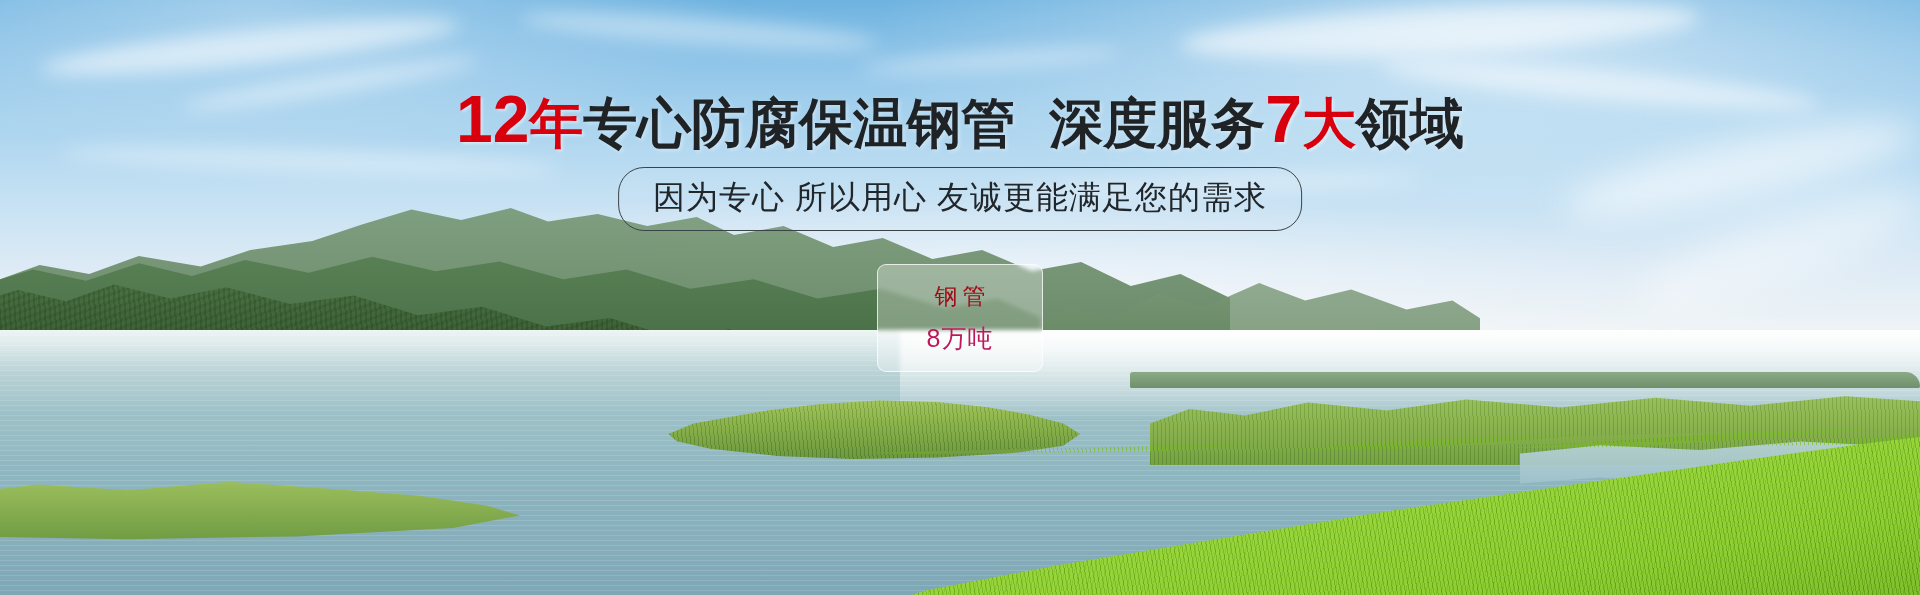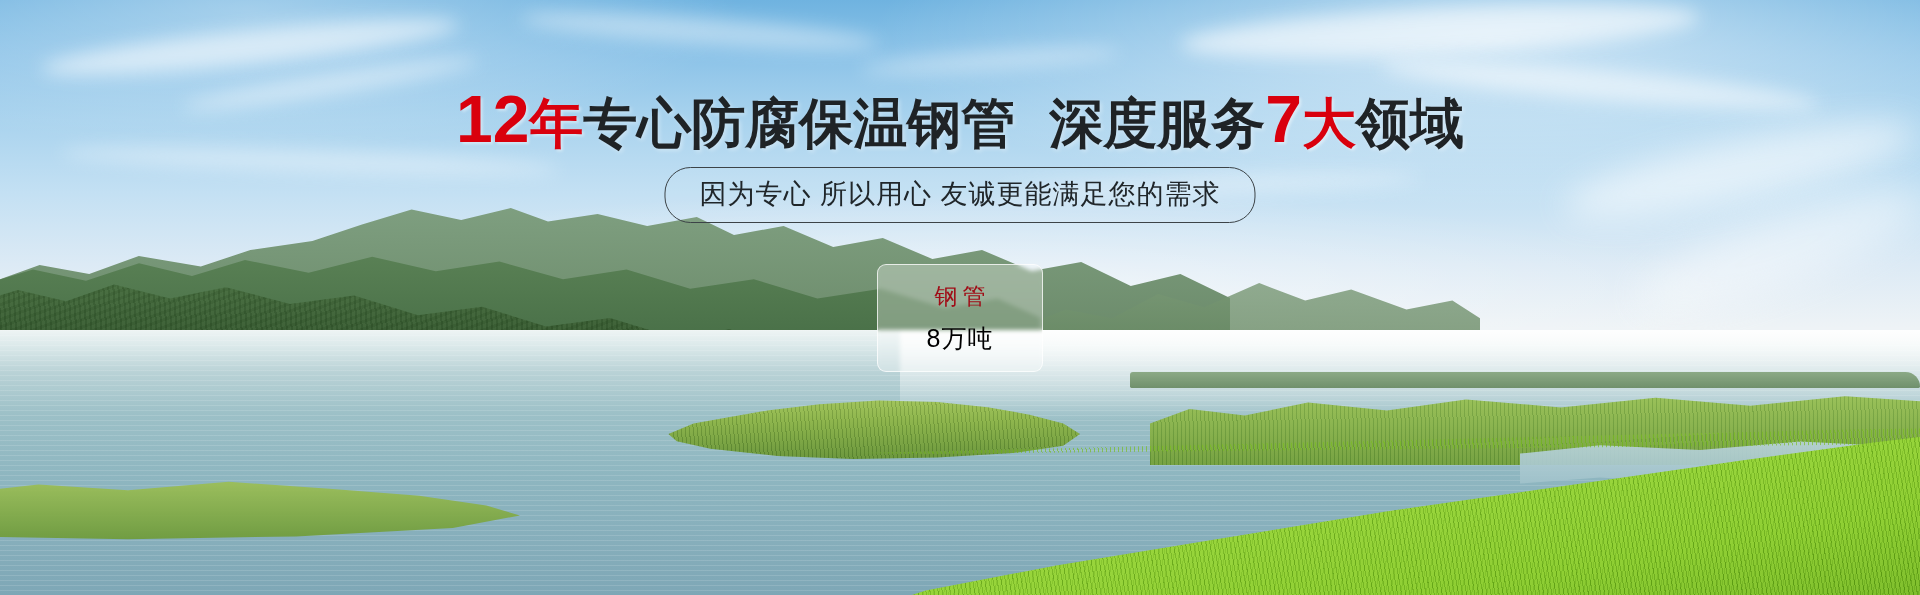--- a/index.html
+++ b/index.html
@@ -229,21 +229,21 @@
     text-shadow:2px 2px 4px rgba(255,255,255,0.35);
   }
   .hl-gap { display:inline-block; width:34px; }
 
   .subtitle-pill {
     position:absolute; left:50%; top:167px;
     transform:translateX(-50%);
     padding:8px 34px 10px;
     border:1.5px solid #3c4347;
     border-radius:26px;
-    font-size:27px;
+    font-size:32px;
     color:#20262a;
     letter-spacing:1px;
     white-space:nowrap;
     background:rgba(255,255,255,0.03);
     z-index:6;
   }
 
   
   .cards {
     position:absolute; left:50%; top:264px;
@@ -266,21 +266,21 @@
   }
   .card-label {
     font-size:23px;
     color:#a00d17;
     letter-spacing:5px;
     text-indent:5px;
     font-weight:500;
   }
   .card-value {
     font-size:25px;
-    color:#000000;
+    color:#be185d;
     letter-spacing:1px;
     font-weight:500;
   }
   .card-value sup { font-size:15px; vertical-align:super; }
 </style>
 </head>
 <body>
 
 <div class="banner">
 

